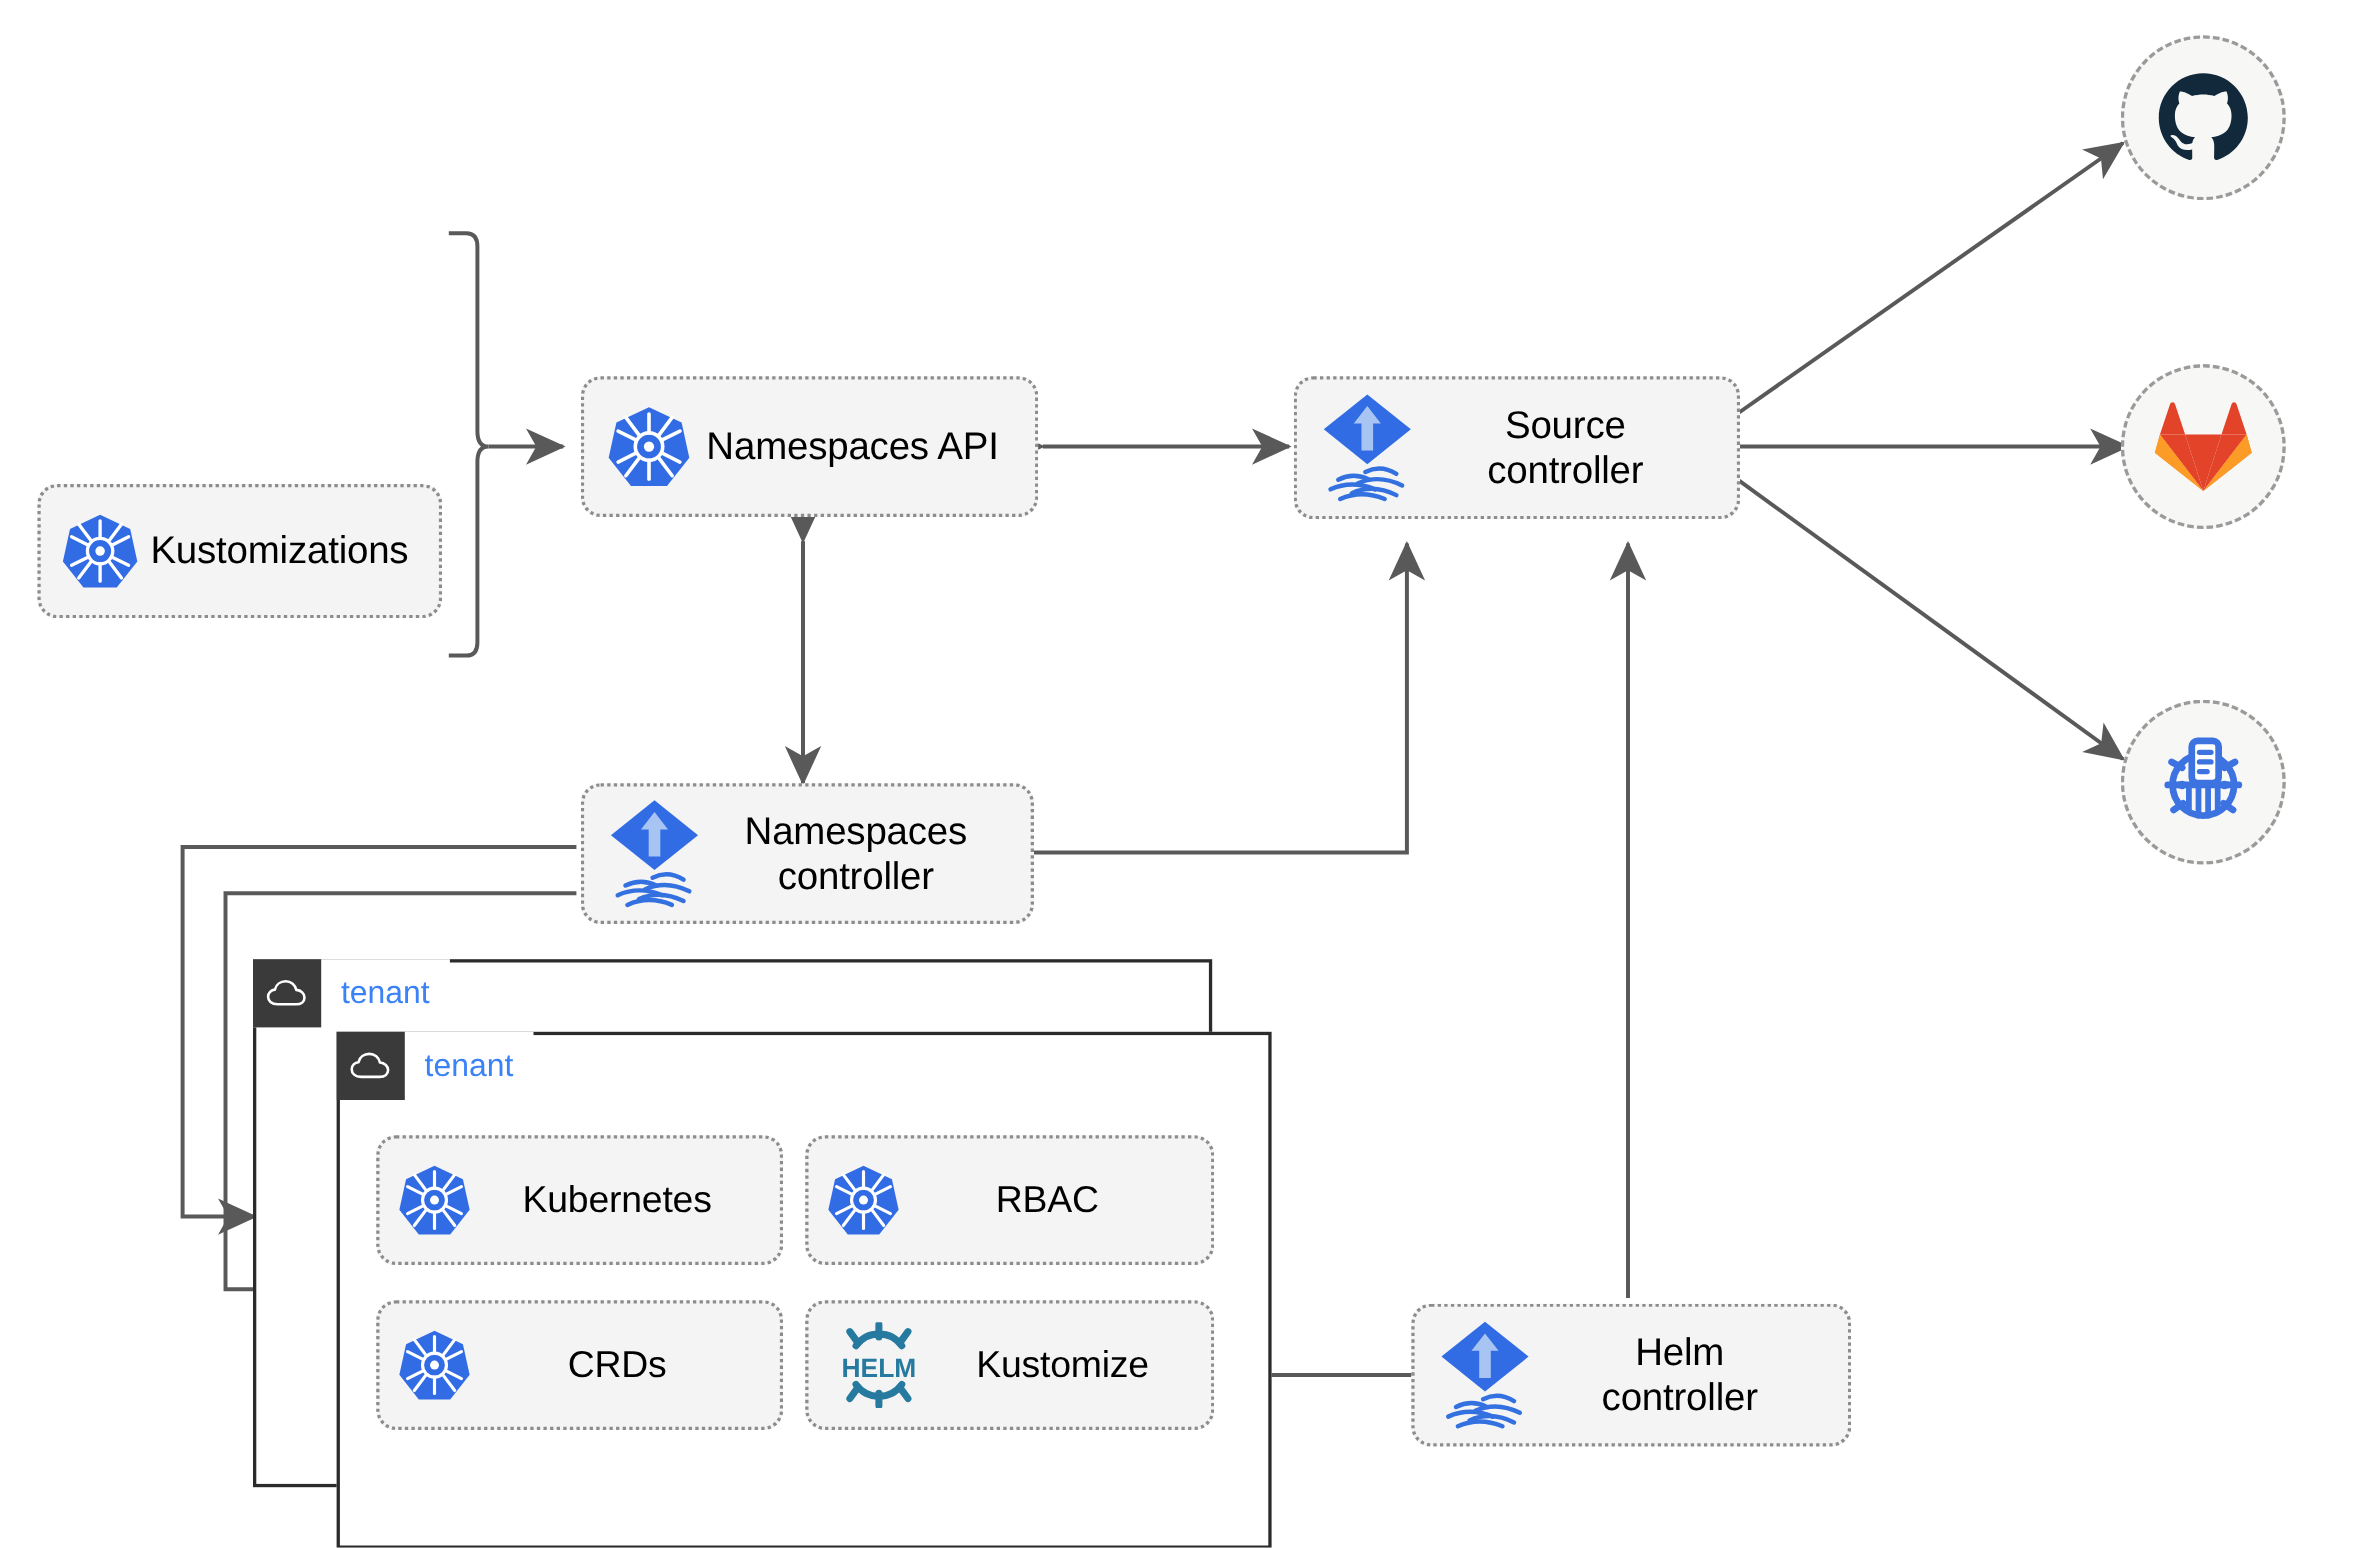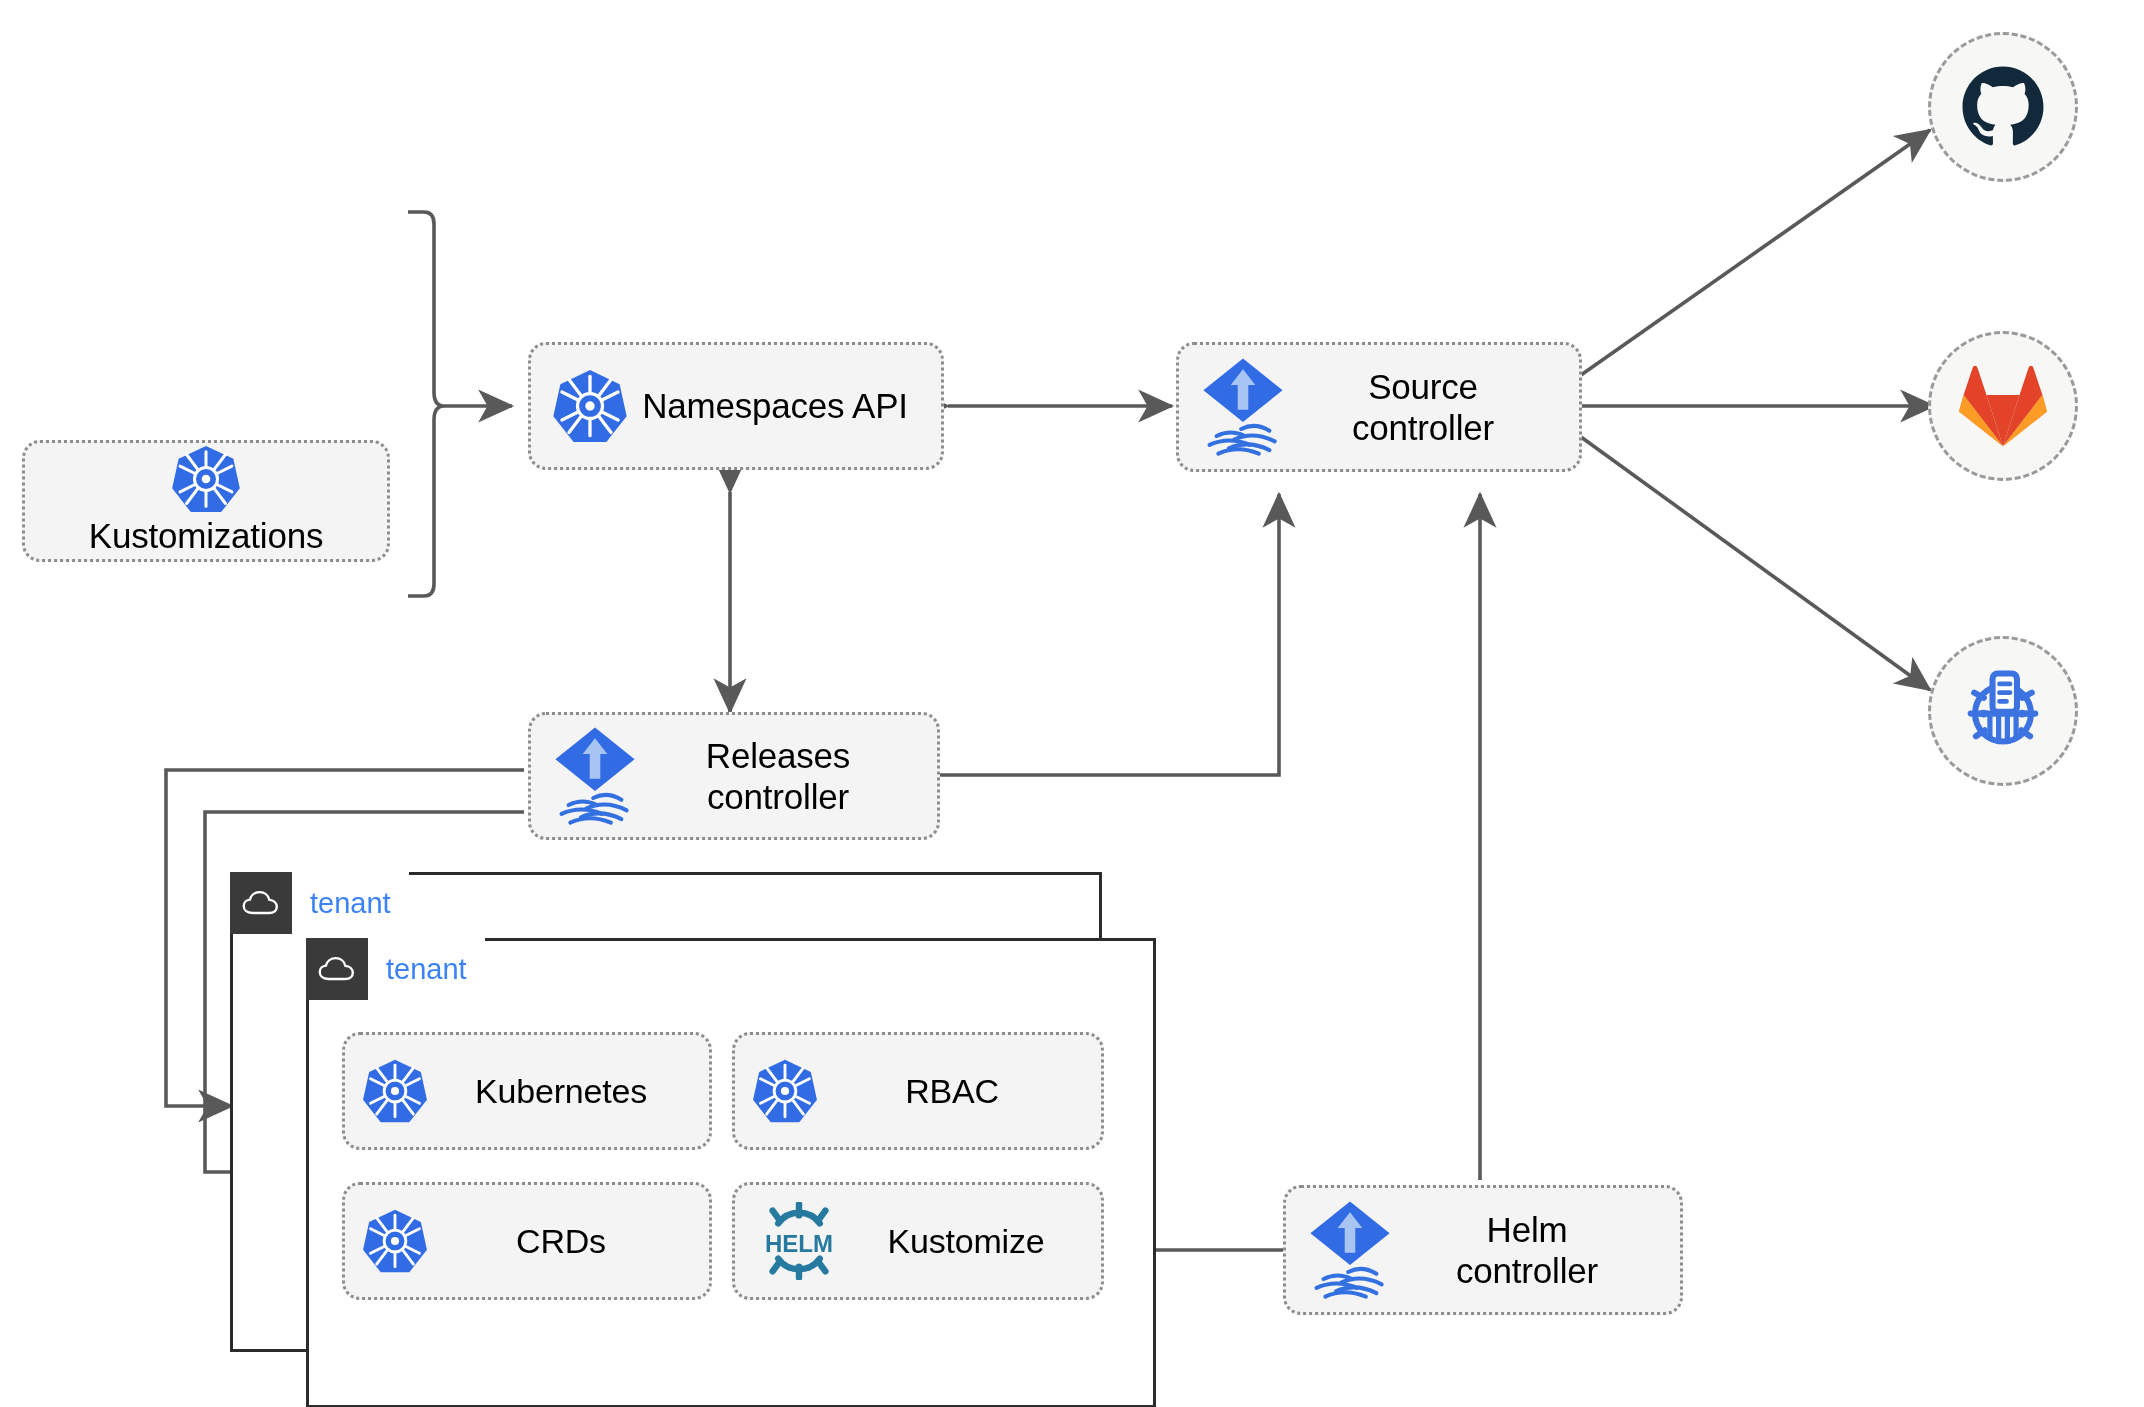--- a/index.html
+++ b/index.html
@@ -112,21 +112,21 @@
       <div class="tabicon">
         <svg width="40" height="30" viewBox="0 0 44 32" fill="none" stroke="#ffffff" stroke-width="2.6">
           <path d="M12.5 27 C6.2 27 3 23.4 3 19.4 C3 15.6 6 12.6 9.8 12.3 C11 7.2 15.4 4 20.6 4 C26 4 30.2 7.6 31.2 12.6 C36 13 39.4 16.2 39.4 20.2 C39.4 24.2 36.2 27 31 27 Z" stroke-linejoin="round"></path>
         </svg>
       </div>
       <div class="tabtext">tenant</div>
     </div>
   </div>
 
 
-  <div class="node" style="left:22px;top:440px;width:368px;height:122px;padding:0 18px;flex-direction:column;">
+  <div class="node" style="left:34px;top:440px;width:368px;height:122px;padding:0 18px;">
     <div class="ico">
       <svg width="72" height="72" viewBox="0 0 100 100">
         <path d="M50 4 L88 22 L97 63 L71 96 L29 96 L3 63 L12 22 Z" fill="#326CE5"></path>
         <g fill="none" stroke="#ffffff" stroke-width="4.2" stroke-linecap="round">
           <circle cx="50" cy="50" r="16"></circle>
           <path d="M50 12 L50 34"></path>
             <path d="M50 66 L50 88"></path>
           <path d="M14 32 L34 42"></path>
             <path d="M66 58 L86 68"></path>
           <path d="M14 68 L34 58"></path>
@@ -192,21 +192,21 @@
         <g stroke="#3370E0" stroke-width="4.6" fill="none" stroke-linecap="round">
           <path d="M20 92 Q36 84 52 92"></path>
           <path d="M12 102 Q34 92 58 102"></path>
           <path d="M22 112 Q44 102 68 112"></path>
           <path d="M48 84 Q64 76 80 86"></path>
           <path d="M40 96 Q62 86 86 98"></path>
           <path d="M34 106 Q56 96 80 108"></path>
         </g>
       </svg>
     </div>
-    <div class="lbl">Releases
+    <div class="lbl">Namespaces
 controller</div>
   </div>
 
   <div class="node" style="left:1283px;top:1185px;width:400px;height:130px;padding:0 20px;">
     <div class="ico">
       <svg width="88" height="104" viewBox="0 0 100 118">
         <path d="M50 4 L95 40 L50 76 L5 40 Z" fill="#326CE5"></path>
         <path d="M50 16 L64 34 L56 34 L56 62 L44 62 L44 34 L36 34 Z" fill="#A8C4F2"></path>
         <g stroke="#3370E0" stroke-width="4.6" fill="none" stroke-linecap="round">
           <path d="M20 92 Q36 84 52 92"></path>

